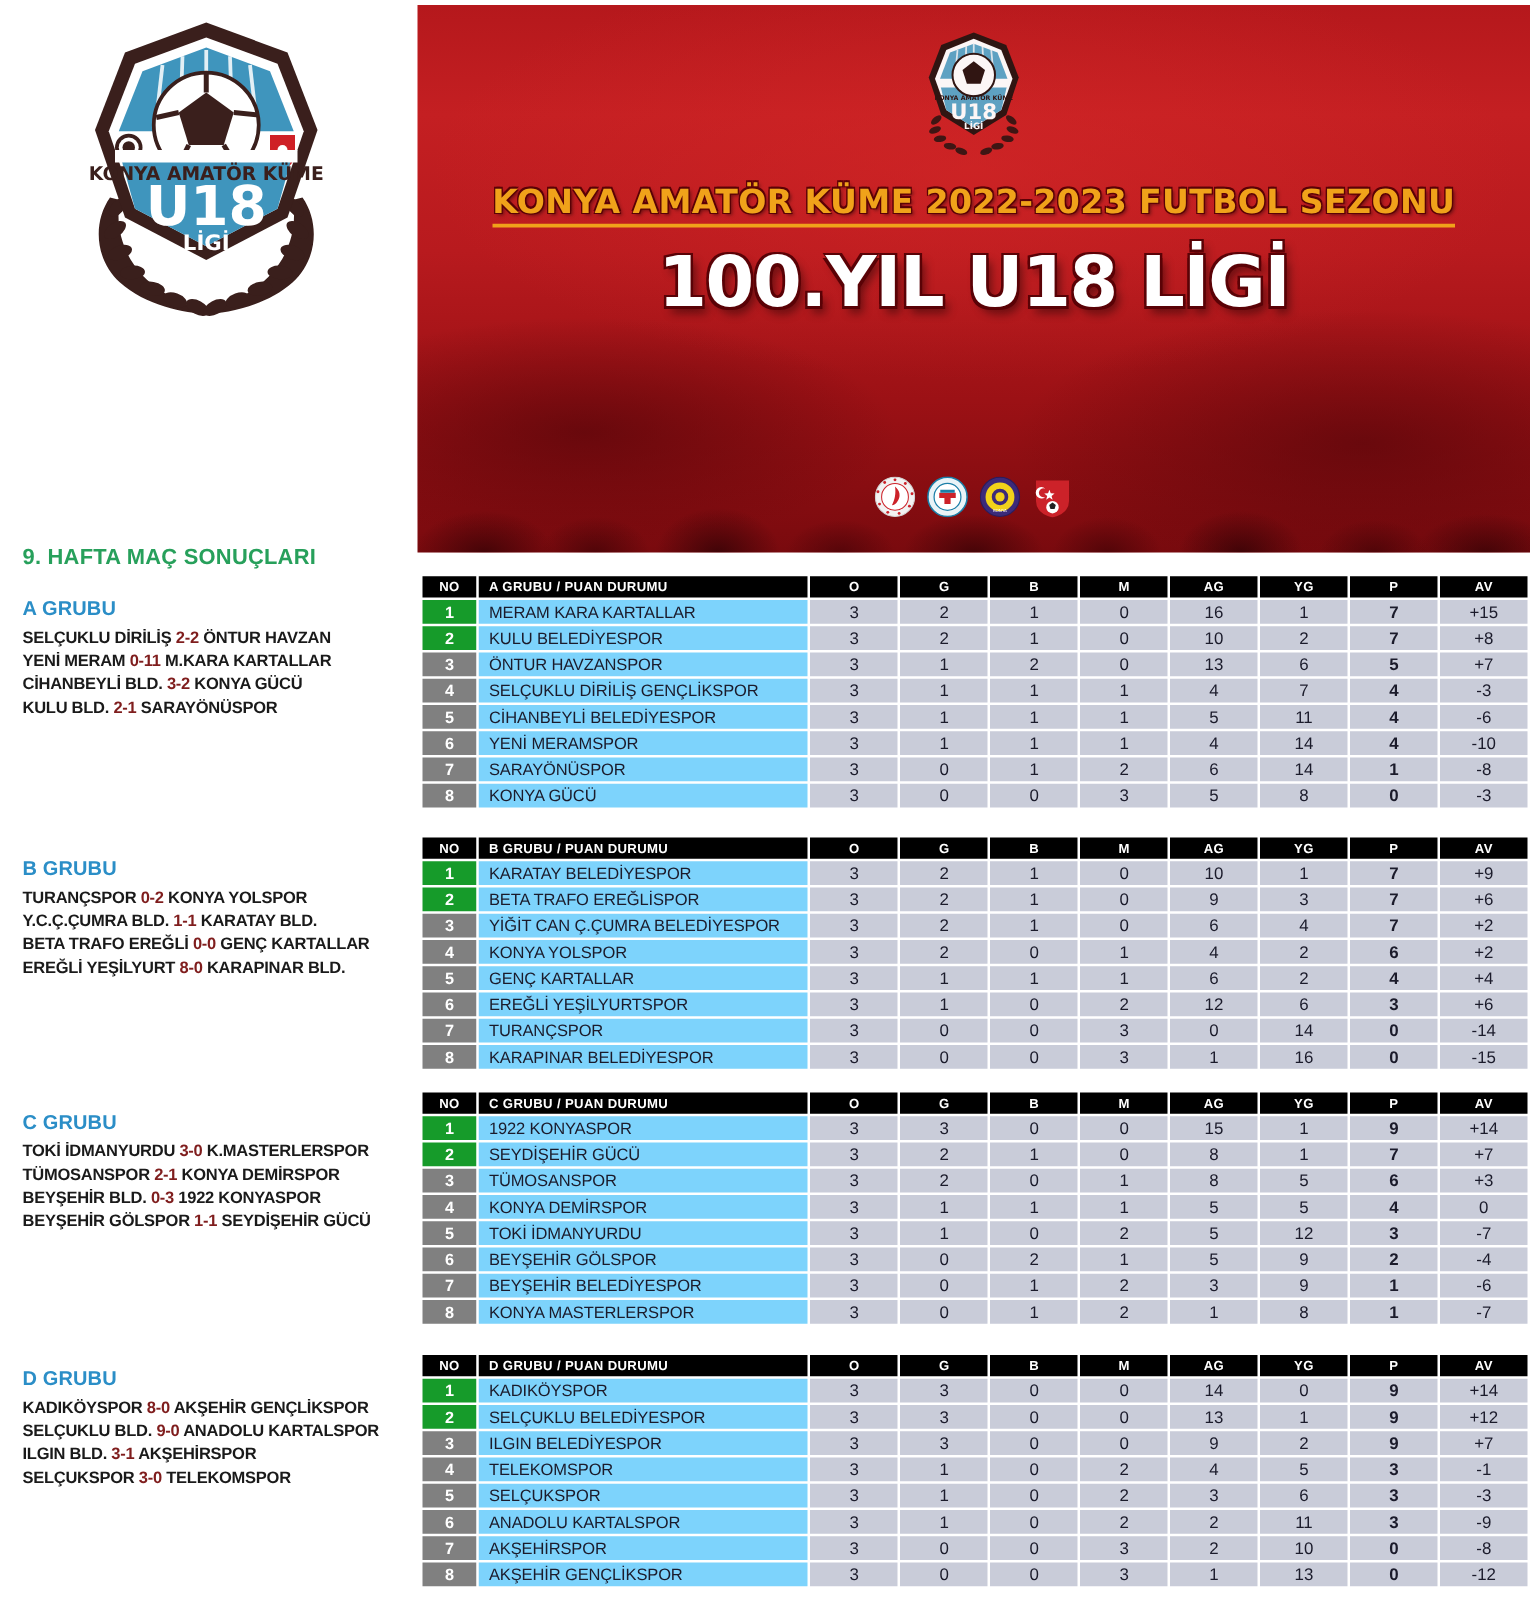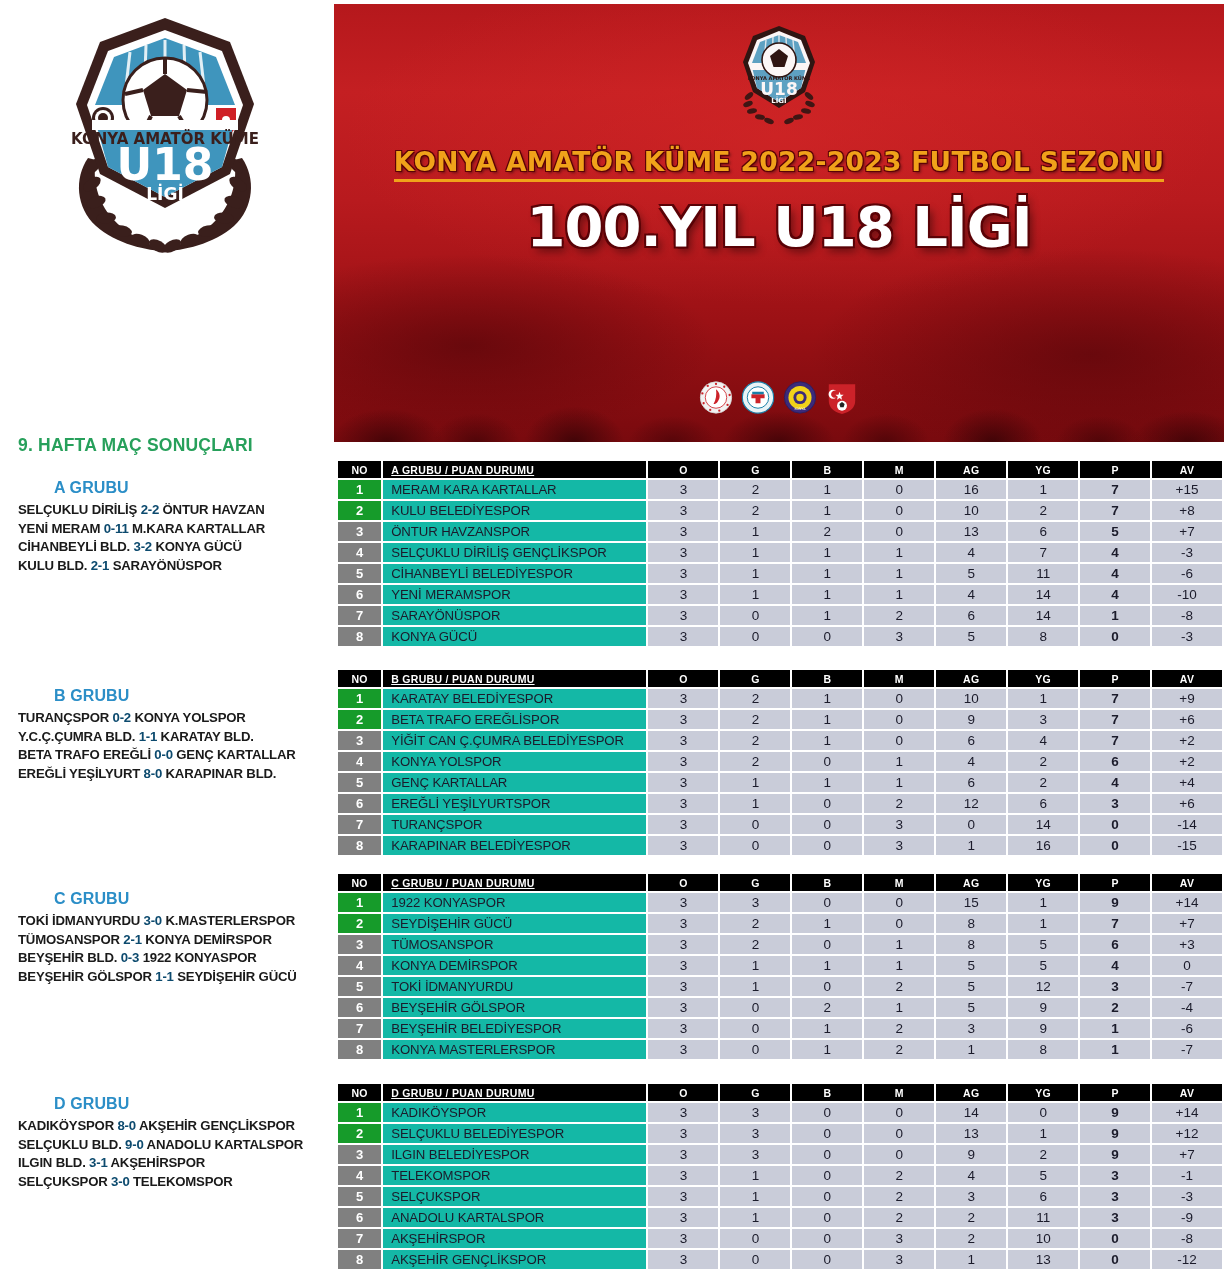--- a/index.html
+++ b/index.html
@@ -24,27 +24,27 @@
 
   
   #results { position: absolute; left: 18px; top: 435px; width: 312px; }
   #results-title {
     color: #27a05b; font-weight: bold; font-size: 17.5px;
     letter-spacing: 0.2px; margin-bottom: 26px; white-space: nowrap;
   }
   .res-group { margin-bottom: 0; }
   .res-group-label {
     color: #2b8ec7; font-weight: bold; font-size: 16px;
-    letter-spacing: 0.1px; margin-bottom: 4px; margin-left: 36px;
+    letter-spacing: 0.1px; margin-bottom: 4px;
   }
   .res-line {
     color: #1a1a1a; font-weight: bold; font-size: 13.2px;
     line-height: 18.5px; white-space: nowrap; letter-spacing: -0.2px;
   }
-  .res-score { color: #0c4a6e; }
+  .res-score { color: #7f1d1d; }
 
   
   #grp-a { position:absolute; left:0; top:44px; }
   #grp-b { position:absolute; left:0; top:252px; }
   #grp-c { position:absolute; left:0; top:455px; }
   #grp-d { position:absolute; left:0; top:660px; }
 
   
   #banner {
     position: absolute; left: 334px; top: 4px; width: 890px; height: 438px;
@@ -95,31 +95,31 @@
   #table-b { top: 668px; }
   #table-c { top: 872px; }
   #table-d { top: 1082px; }
 
   .ptable th {
     background: #000000; color: #ffffff;
     font-size: 10.5px; font-weight: bold; letter-spacing: .3px;
     height: 17px; padding: 0 4px; text-align: center; white-space: nowrap;
   }
   .ptable th.h-no { width: 42px; }
-  .ptable th.h-team { width: 256px; text-align: left; padding-left: 8px; text-decoration: underline; }
+  .ptable th.h-team { width: 256px; text-align: left; padding-left: 8px; }
   .ptable th.h-stat { width: 68px; }
 
   .ptable td { height: 19px; padding: 0; vertical-align: middle; }
   td.c-no {
     background: #808080; color: #ffffff; text-align: center;
     font-size: 13px; font-weight: bold;
   }
   td.c-no.top { background: #169b2a; }
   td.c-team {
-    background: #14b8a6; color: #1b1b2b; text-align: left;
+    background: #7dd3fc; color: #1b1b2b; text-align: left;
     padding-left: 8px; font-size: 13.2px; letter-spacing: -.1px; white-space: nowrap;
   }
   td.c-stat {
     background: #c9ccd9; color: #1b1b2b; text-align: center; font-size: 13.5px;
   }
   td.c-stat.bold { font-weight: bold; }
 </style>
 </head>
 <body>
 

